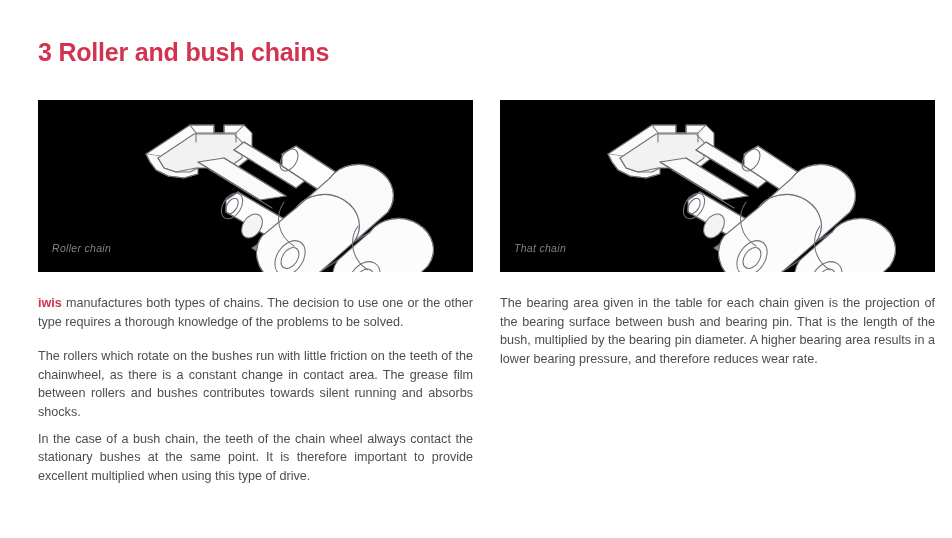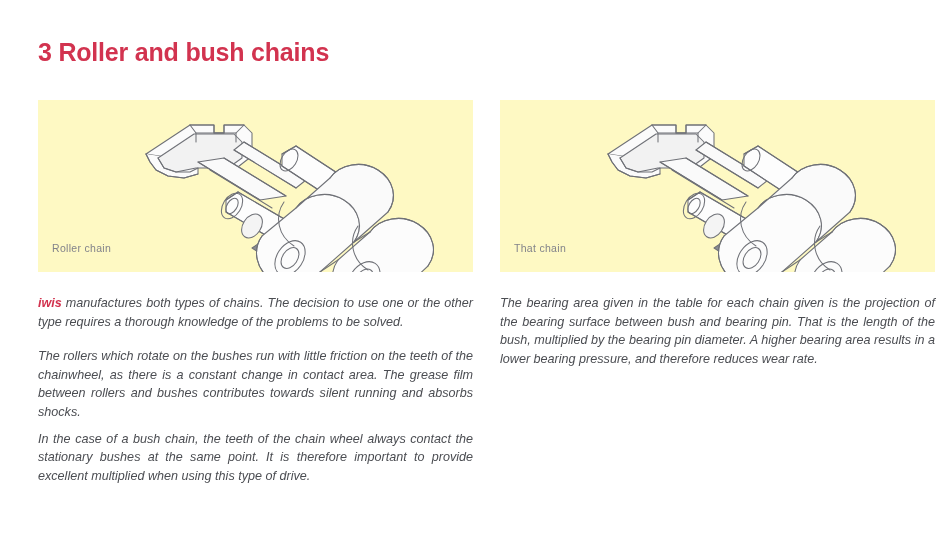--- a/index.html
+++ b/index.html
@@ -46,22 +46,23 @@
   .column {
     width: 435px;
     flex: 0 0 435px;
   }
 
   
   .figure {
     position: relative;
     width: 435px;
     height: 172px;
-    background: #fef9c3;
+    background: #000000;
     overflow: hidden;
+    font-style: italic;
   }
   .figure svg {
     position: absolute;
     left: 0;
     top: 0;
     display: block;
   }
   .figure-caption {
     position: absolute;
     left: 14px;
@@ -73,21 +74,20 @@
   }
 
   
   .body-copy {
     margin-top: 22px;
     color: #4b4d52;
     font-size: 12.6px;
     line-height: 18.6px;
     text-align: justify;
     text-justify: inter-word;
-    font-style: italic;
   }
   .body-copy p {
     margin: 0 0 16px 0;
   }
   .body-copy p.tight {
     margin-bottom: 8px;
   }
   .body-copy p:last-child {
     margin-bottom: 0;
   }

